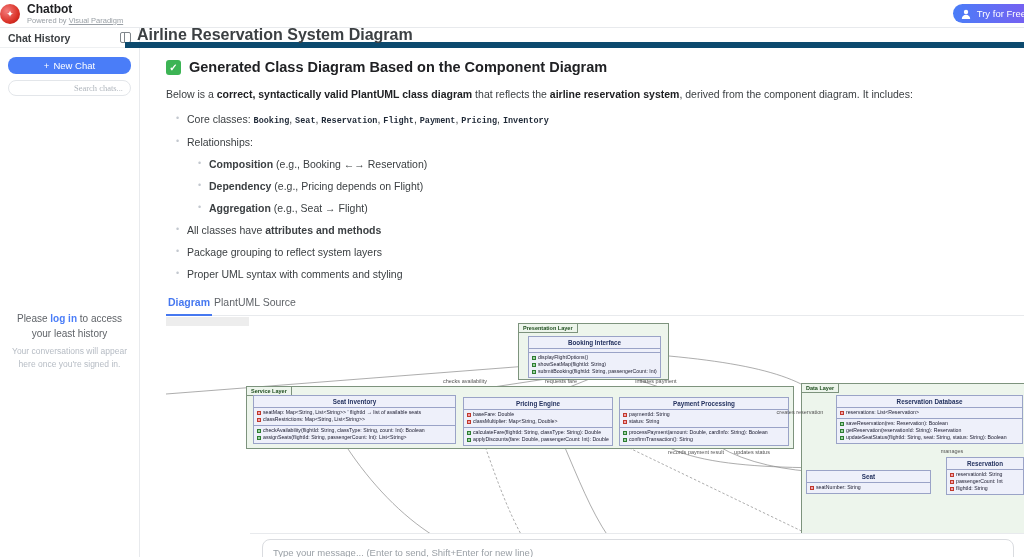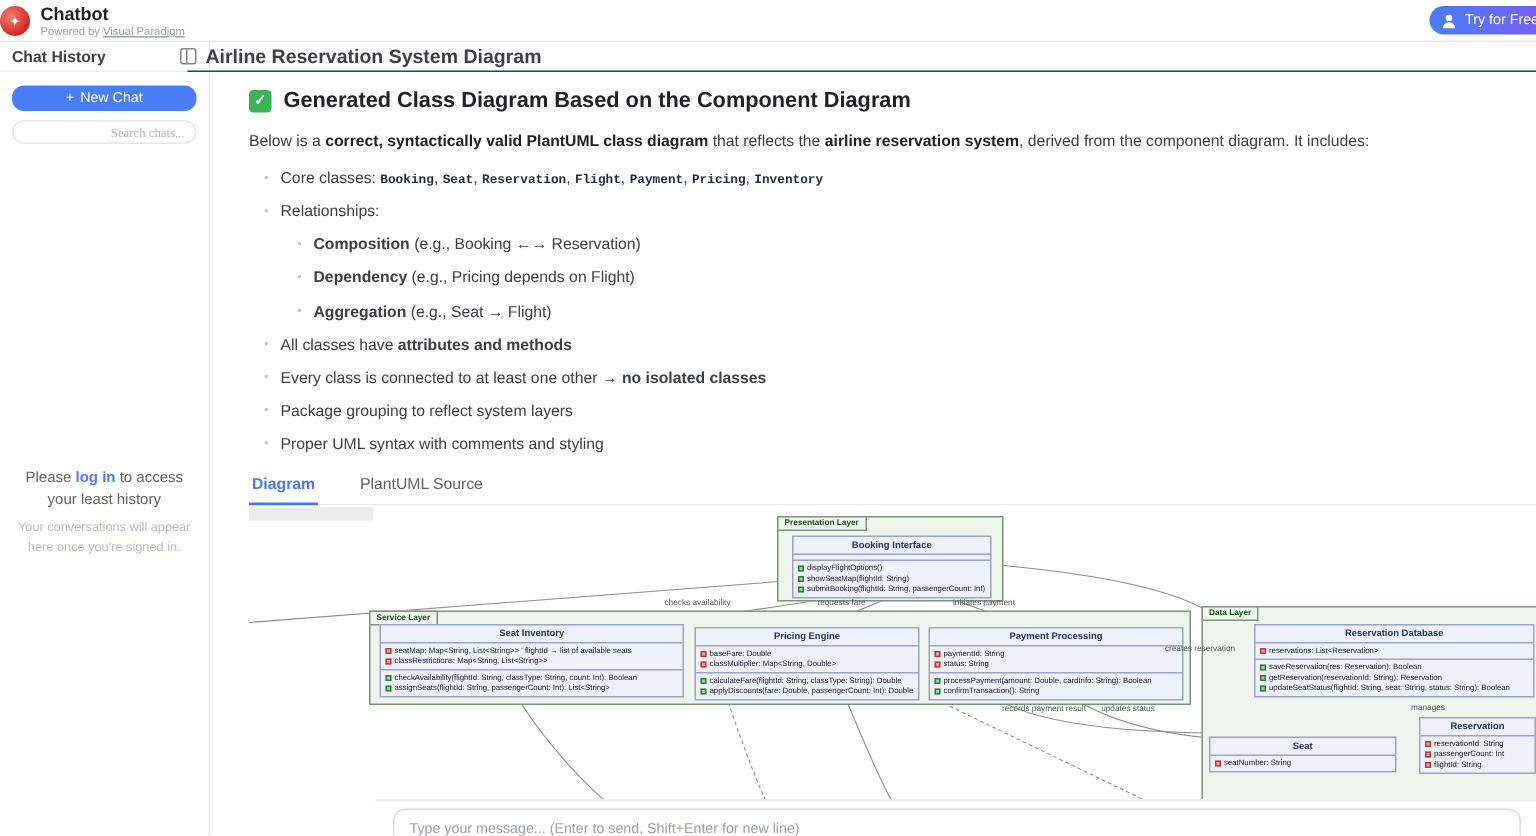--- a/index.html
+++ b/index.html
@@ -35,39 +35,39 @@
   .search { display:block; margin:6px 8px 0; width:calc(100% - 16px); height:16px;
             border:1px solid #e3e6ea; border-radius:8px; font-size:8.5px; padding:0 7px;
             color:#3c4043; font-family:Liberation Serif, serif; outline:none;text-align:right; }
   .search::placeholder { color:#b0b6bd; }
   .login-msg { position:absolute; top:283px; left:0; right:0; text-align:center; padding:0 8px;
                font-size:10px; color:#5f6368; line-height:1.5; }
   .login-msg a { color:#4a7df8; font-weight:700; text-decoration:none; }
   .login-note { font-size:8.5px; color:#b6bcc4; margin-top:4px; line-height:1.5; }
   
   .main { position:absolute; left:125px; top:28px; right:0; bottom:0; }
-  .main-title { height:20px; border-bottom:1px solid #0c4a6e; display:flex; align-items:center;
-                padding:0 12px; font-size:13px; font-weight:700; color:#3c4043; }
+  .main-title { height:20px; border-bottom:6px solid #0c4a6e; display:flex; align-items:center;
+                padding:0 12px; font-size:16px; font-weight:700; color:#3c4043; }
   .content { position:absolute; top:21px; left:0; right:0; bottom:24px; overflow:hidden; }
   .msg { margin-left:41px; padding-top:8px; }
   .msg-head { display:flex; align-items:center; gap:8px; margin-top:2px;
               font-size:14.5px; font-weight:700; color:#202124; }
   .check { width:15px; height:15px; background:#3cb454; border-radius:3px; color:#fff;
            font-size:10px; line-height:15px; text-align:center; flex:0 0 auto; }
   .intro { font-size:10.5px; margin-top:13px; color:#3c4043; }
   .intro b { color:#202124; }
   .blist { list-style:none; margin-top:13px; padding-left:21px; font-size:10.5px; }
   .blist > li { position:relative; margin-bottom:9px; line-height:1.25; }
   .blist li::before { content:"•"; position:absolute; left:-11px; top:0; color:#c3c8cf; font-size:9px; }
   .blist ul { list-style:none; padding-left:22px; margin-top:9px; }
   .blist ul li { position:relative; margin-bottom:9px; }
   .cc { font-family:"Liberation Mono", monospace; font-size:8.5px; font-weight:700; color:#1f2937; }
   .cc:not(:last-child)::after { content:", "; font-family:"Liberation Sans", sans-serif; font-weight:400; color:#3c4043; font-size:10.5px; }
   
-  .tabs { display:flex; gap:26px; margin-top:14px; border-bottom:1px solid #e8eaed; font-size:10.5px; }
+  .tabs { display:flex; margin-top:14px; border-bottom:1px solid #e8eaed; font-size:10.5px; }
   .tab { padding:0 2px 6px; cursor:pointer; color:#5f6368; }
   .tab.active { color:#4678f0; font-weight:600; border-bottom:2px solid #4678f0; margin-bottom:-1px; }
   
   .panel { position:relative; height:220px; background:#fff; overflow:hidden; }
   .graystrip { position:absolute; left:0; top:1px; width:83px; height:9px; background:#ededed; }
   .upkg { position:absolute; border:1px solid #7d937d; background:#edf5ec; }
   .pkg-name { position:absolute; top:-1px; left:-1px; border:1px solid #7d937d; background:#edf5ec;
               padding:1px 4px 1px; font-size:5.5px; font-weight:700; color:#1d4d1d; white-space:nowrap; }
   .uclass { position:absolute; background:#eef0fa; border:1px solid #9aa3c7; color:#1a1a2e; }
   .ctitle { text-align:center; font-size:6.3px; font-weight:600; color:#24325f; padding:2px 3px;
@@ -143,21 +143,20 @@
         </li>
         <li>
           <span>Relationships:</span>
           <ul>
               <li><b>Composition</b><span> (e.g., Booking ←→ Reservation)</span></li>
               <li><b>Dependency</b><span> (e.g., Pricing depends on Flight)</span></li>
               <li><b>Aggregation</b><span> (e.g., Seat → Flight)</span></li>
             </ul>
         </li>
         <li><span>All classes have </span><b>attributes and methods</b></li>
-        <li><span>Every class is connected to at least one other → </span><b>no isolated classes</b></li>
         <li>Package grouping to reflect system layers</li>
         <li>Proper UML syntax with comments and styling</li>
       </ul>
 
       <div class="tabs">
         <div class="tab active">Diagram</div>
         <div class="tab">PlantUML Source</div>
       </div>
 
       <div class="panel">

